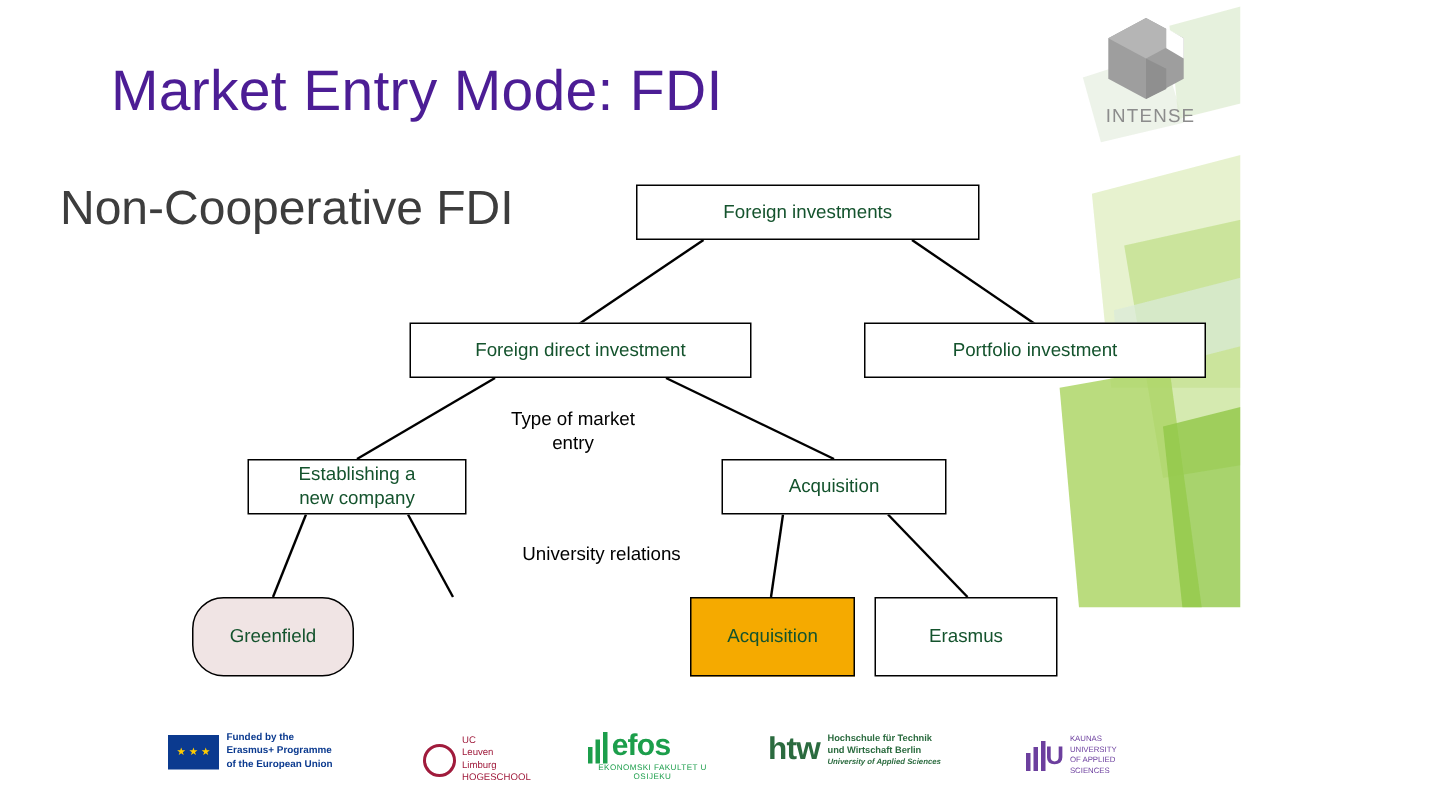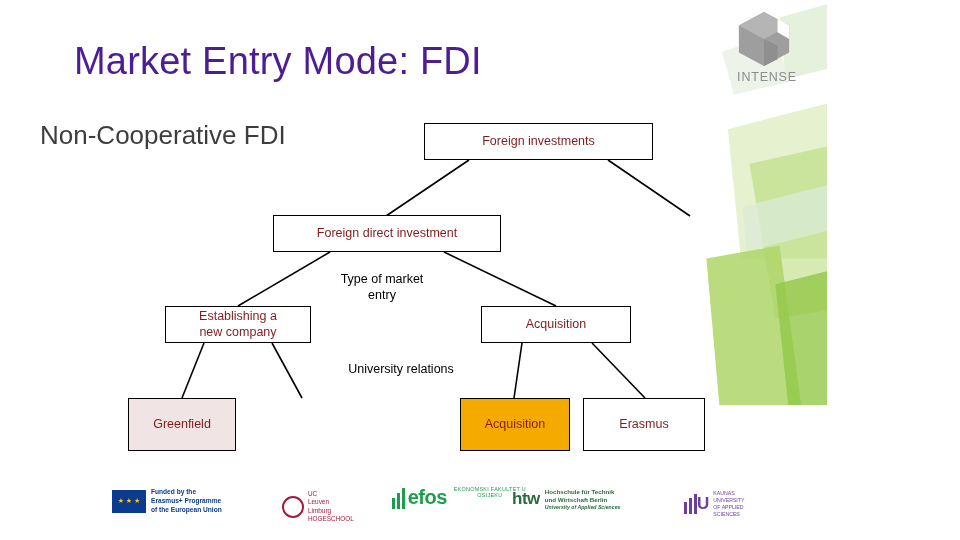--- a/index.html
+++ b/index.html
@@ -51,42 +51,42 @@
     top: 40px;
     font-size: 38px;
     color: #4c1d95;
     font-family: "Liberation Sans", sans-serif;
     letter-spacing: 0.2px;
   }
   .subtitle {
     position: absolute;
     left: 40px;
     top: 120px;
-    font-size: 26px;
+    font-size: 32px;
     color: #3d3d3d;
     font-family: "Liberation Sans", sans-serif;
   }
 
   
   .node {
     position: absolute;
     box-sizing: border-box;
     border: 1.5px solid #000000;
     background: #ffffff;
-    color: #7f1d1d;
+    color: #14532d;
     display: flex;
     align-items: center;
     justify-content: center;
     text-align: center;
     font-size: 12.5px;
     line-height: 1.25;
     font-family: "Liberation Sans", sans-serif;
   }
   .node.amber { background: #f5aa00; border-color: #000; }
-  .node.pinkish { background: #f0e4e4; }
+  .node.pinkish { background: #f0e4e4; border-radius: 21px; }
   .plain-label {
     position: absolute;
     color: #000;
     font-size: 12.5px;
     line-height: 1.25;
     text-align: center;
     font-family: "Liberation Sans", sans-serif;
   }
 
   svg.connectors {
@@ -126,21 +126,21 @@
   }
   .uc-mark {
     width: 22px; height: 22px; border-radius: 50%;
     border: 2.5px solid #a01b3c; box-sizing: border-box;
   }
   .uc-text { margin-left:4px; font-size: 6.4px; color:#a01b3c; line-height:1.3; }
   .efos-bars { display:flex; align-items:flex-end; gap:1.6px; height:20px; }
   .efos-bars i { display:block; width:3.2px; background:#1c9e4b; }
   .efos-word { font-size: 20px; color:#1c9e4b; font-weight:bold; margin-left:3px; letter-spacing:-0.5px;}
   .efos-sub { font-size:5.4px; color:#1c9e4b; text-align:center; letter-spacing:0.3px;}
-  .htw-word { font-size: 17px; color:#2b6b3f; font-weight:bold; letter-spacing:-0.5px;}
+  .htw-word { font-size: 21px; color:#2b6b3f; font-weight:bold; letter-spacing:-0.5px;}
   .htw-text { font-size: 6.2px; color:#2b6b3f; line-height:1.3; margin-left:5px; font-weight:bold;}
   .htw-sub { font-size:5.2px; color:#2b6b3f; font-style:italic;}
   .iu-bars { display:flex; gap:2px; align-items:flex-end; height:20px; }
   .iu-bars i { display:block; width:3px; background:#6c3f9e; }
   .iu-u { font-size:17px; color:#6c3f9e; font-weight:bold; }
   .iu-text { font-size:5.2px; color:#6c3f9e; line-height:1.35; margin-left:4px;}
   .turku-word { font-size:12.5px; color:#4a4a4a; font-weight:bold; letter-spacing:0.5px;}
   .turku-sub { font-size:5px; color:#6a6a6a; line-height:1.3; letter-spacing:0.2px;}
 </style>
 </head>
@@ -190,20 +190,23 @@
     </g>
   </svg>
 
   <div class="node" style="left:424px; top:123px; width:229px; height:37px;">
     <span>Foreign investments</span>
   </div>
 
   <div class="node" style="left:273px; top:215px; width:228px; height:37px;">
     <span>Foreign direct investment</span>
   </div>
+  <div class="node" style="left:576px; top:215px; width:228px; height:37px;">
+    <span>Portfolio investment</span>
+  </div>
 
   <div class="plain-label" style="left:322px; top:272px; width:120px;">Type of market<br>entry</div>
 
   <div class="node" style="left:165px; top:306px; width:146px; height:37px;">
     <span>Establishing a<br>new company</span>
   </div>
   <div class="node" style="left:481px; top:306px; width:150px; height:37px;">
     <span>Acquisition</span>
   </div>
 
@@ -235,21 +238,21 @@
     <div class="flogo" style="left:282px; top:12px;">
       <div class="uc-mark"></div>
       <div class="uc-text">
         <div>UC</div>
         <div>Leuven</div>
         <div>Limburg</div>
         <div>HOGESCHOOL</div>
       </div>
     </div>
 
-    <div class="flogo" style="left:392px; top:8px; flex-direction:row; align-items:flex-start;">
+    <div class="flogo" style="left:392px; top:8px; flex-direction:column; align-items:flex-start;">
       <div style="display:flex; align-items:flex-end;">
         <span class="efos-bars">
           <i style="height:11px"></i>
             <i style="height:16px"></i>
             <i style="height:21px"></i>
         </span>
         <span class="efos-word">efos</span>
       </div>
       <div class="efos-sub" style="width:86px;">EKONOMSKI FAKULTET U OSIJEKU</div>
     </div>

